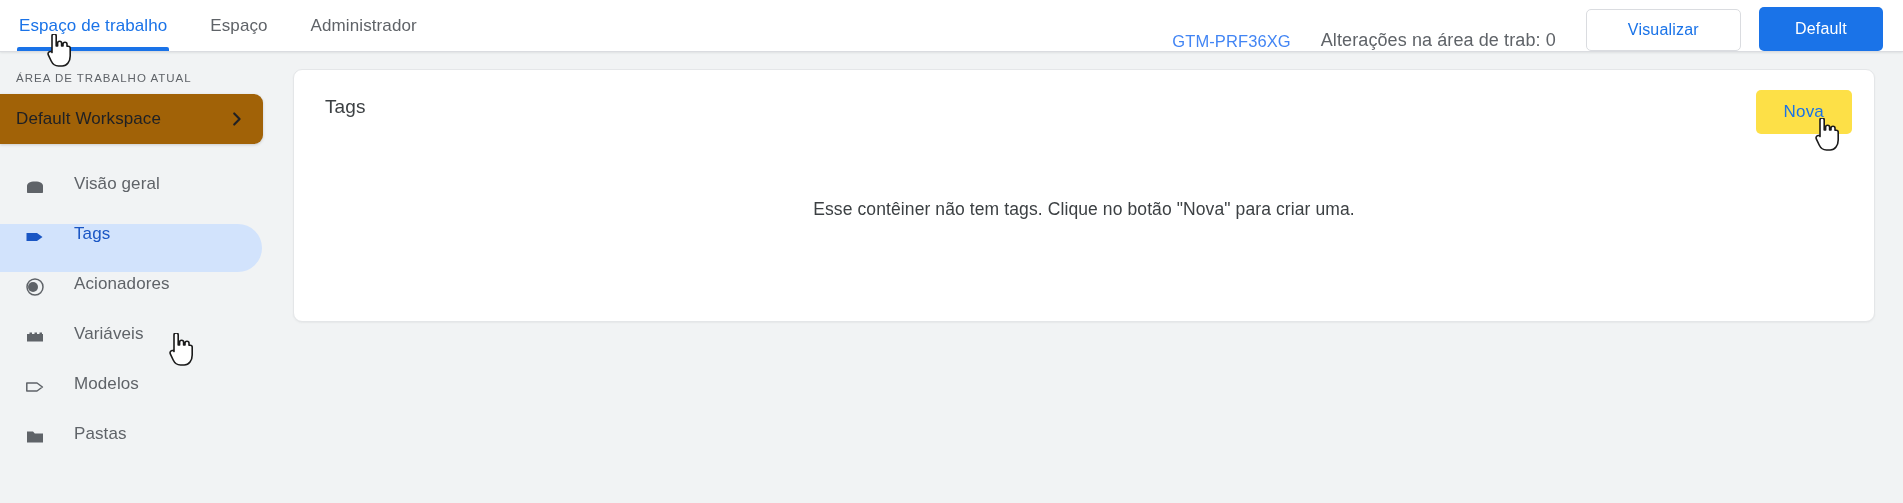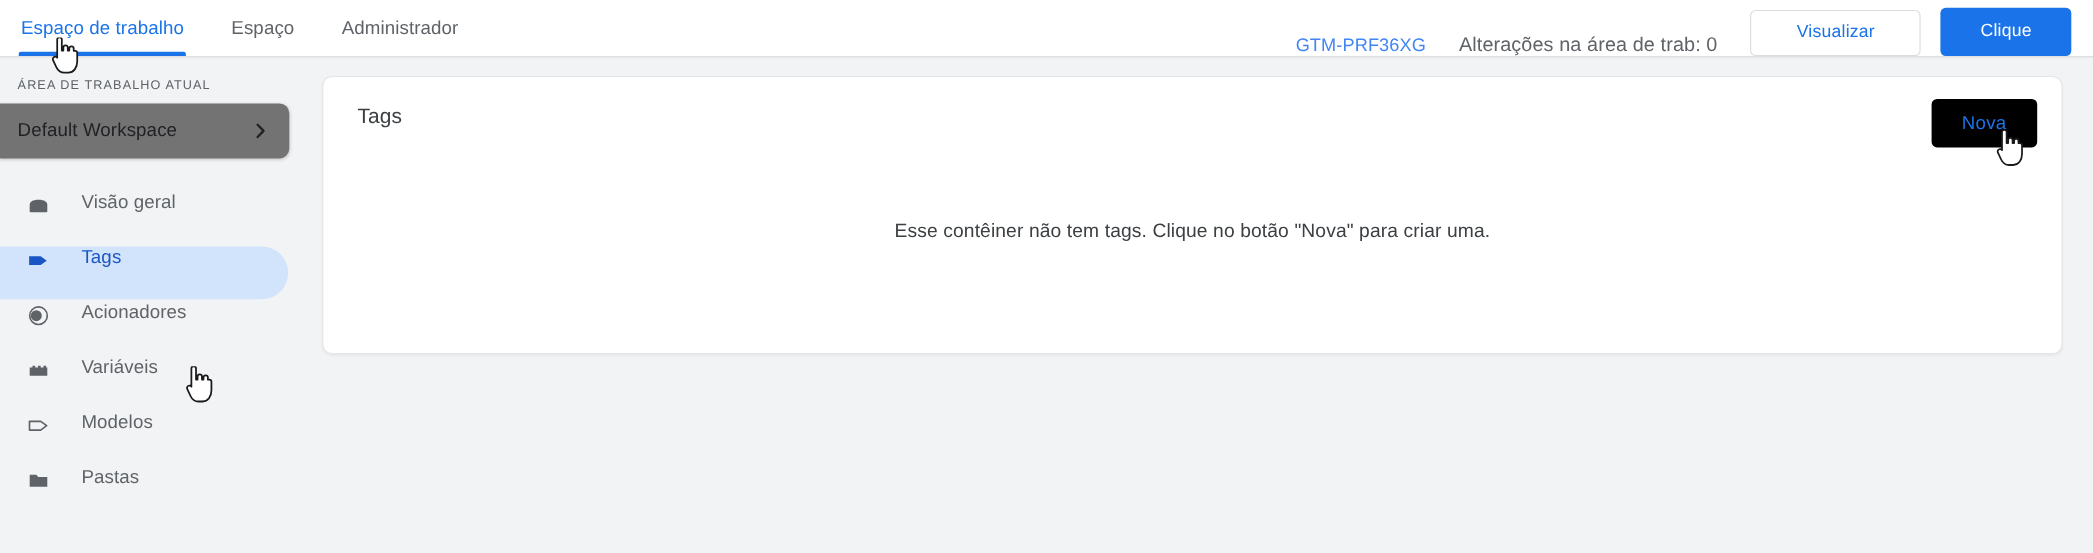--- a/index.html
+++ b/index.html
@@ -135,21 +135,21 @@
     letter-spacing: 1.0px;
     color: #5f6368;
     text-transform: uppercase;
     padding: 0 0 0 16px;
     margin-bottom: 10px;
   }
 
   .ws-card {
     margin: 0 5px 0 0;
     height: 50px;
-    background: #737373;
+    background: #a16207;
     border-radius: 0 9px 9px 0;
     box-shadow: 0 1px 3px rgba(60,64,67,0.22);
     display: flex;
     align-items: center;
     padding: 0 18px 0 16px;
     cursor: pointer;
   }
   .ws-name {
     font-size: 17px;
     color: #202124;
@@ -223,21 +223,21 @@
     font-size: 19px;
     color: #3c4043;
     letter-spacing: 0.1px;
   }
 
   .new-btn {
     margin-left: auto;
     height: 44px;
     padding: 0 28px;
     border-radius: 5px;
-    background: #000000;
+    background: #fde047;
     color: #1a73e8;
     font-size: 17px;
     letter-spacing: 0.2px;
     display: inline-flex;
     align-items: center;
     justify-content: center;
     cursor: pointer;
     border: none;
     position: relative;
     top: -6px;
@@ -277,21 +277,21 @@
     </div>
     <div class="tab">
       <span>Administrador</span>
     </div>
   </div>
 
   <div class="topbar-right">
     <span class="container-id">GTM-PRF36XG</span>
     <span class="changes-text">Alterações na área de trab: 0</span>
     <button class="btn btn-outline">Visualizar</button>
-    <button class="btn btn-primary">Clique</button>
+    <button class="btn btn-primary">Default</button>
   </div>
 
   <div class="cursor" id="cursor-tab">
     <svg width="26" height="34" viewBox="0 0 26 34" xmlns="http://www.w3.org/2000/svg">
       <path d="M6 2 C6 0.6 7.1 0 8.1 0 C9.1 0 10.2 0.6 10.2 2 L10.2 12 L11.6 12 L11.6 9.2 C11.6 8 12.6 7.3 13.6 7.3 C14.6 7.3 15.6 8 15.6 9.2 L15.6 12 L17 12 L17 10.1 C17 8.9 18 8.2 19 8.2 C20 8.2 21 8.9 21 10.1 L21 12.2 L22.2 12.2 C23.3 12.2 24.2 13 24.2 14.1 L24.2 22 C24.2 27.5 21 32 16.2 32 L12.5 32 C9.2 32 6.6 30 5.2 27 L2.3 20.8 C1.7 19.5 2.3 18.2 3.4 17.7 C4.4 17.2 5.6 17.6 6 18.5 L6 2 Z" fill="#ffffff" stroke="#1a1a1a" stroke-width="1.6" stroke-linejoin="round"></path>
     </svg>
   </div>
 </div>
 
 <div class="layout">

